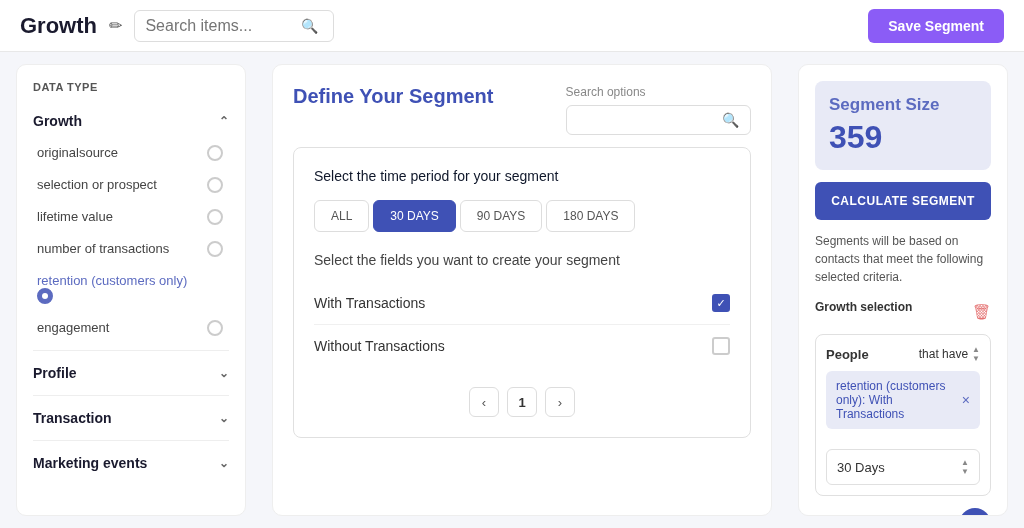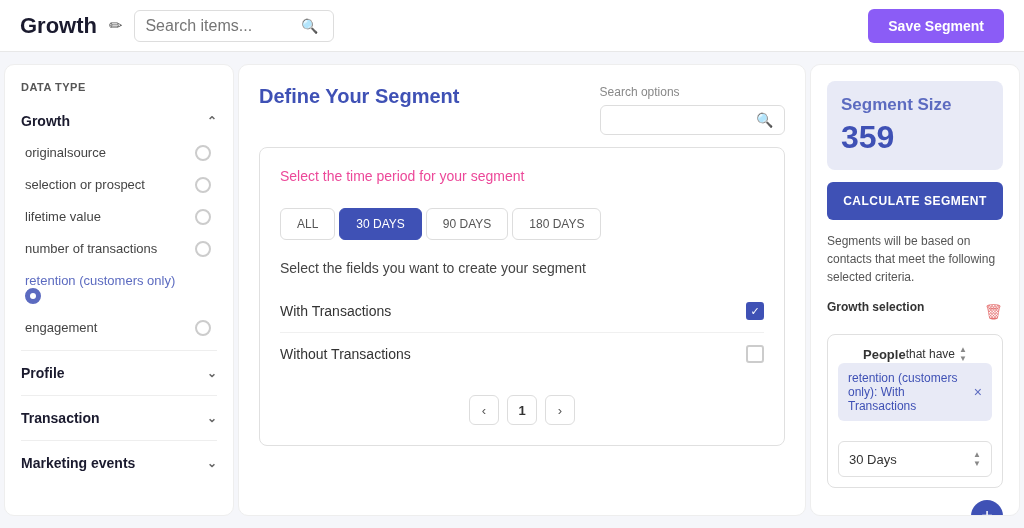--- a/index.html
+++ b/index.html
@@ -9,21 +9,21 @@
     .header { display: flex; align-items: center; padding: 8px 20px; background: #fff; border-bottom: 1px solid #e8e8e8; height: 52px; gap: 12px; }
     .header-title { font-size: 22px; font-weight: 700; color: #1a1a2e; }
     .header-edit-icon { color: #555; font-size: 16px; cursor: pointer; }
     .search-bar { display: flex; align-items: center; border: 1px solid #ddd; border-radius: 6px; padding: 6px 10px; gap: 6px; background: #fff; min-width: 200px; }
     .search-bar input { border: none; outline: none; font-size: 16px; color: #999; width: 150px; background: transparent; }
     .search-icon { color: #999; font-size: 14px; }
     .header-spacer { flex: 1; }
     .save-btn { background: #8b5cf6; color: #fff; border: none; border-radius: 6px; padding: 9px 20px; font-size: 14px; font-weight: 600; cursor: pointer; }
 
     
-    .main-layout { display: flex; gap: 4px; padding: 12px 4px; height: calc(100vh - 52px); }
+    .main-layout { display: flex; gap: 26px; padding: 12px 16px; height: calc(100vh - 52px); }
 
     
     .sidebar { background: #fff; border-radius: 10px; width: 230px; min-width: 230px; padding: 16px; overflow-y: auto; border: 1px solid #eee; }
     .sidebar-data-type { font-size: 11px; font-weight: 700; color: #555; text-transform: uppercase; letter-spacing: 0.5px; margin-bottom: 12px; }
     .sidebar-section { margin-bottom: 2px; }
     .sidebar-section-header { display: flex; align-items: center; justify-content: space-between; padding: 8px 0; cursor: pointer; font-weight: 600; font-size: 14px; color: #1a1a2e; }
     .sidebar-section-header .chevron { font-size: 12px; color: #666; }
     .sidebar-item { display: flex; align-items: flex-start; justify-content: space-between; padding: 8px 6px 8px 4px; cursor: pointer; color: #444; font-size: 13px; border-radius: 4px; }
     .sidebar-item.active { color: #5c6bc0; flex-direction: column; }
     .sidebar-item .radio { width: 16px; height: 16px; border-radius: 50%; border: 2px solid #ccc; display: flex; align-items: center; justify-content: center; flex-shrink: 0; }
@@ -33,21 +33,21 @@
 
     
     .center-panel { background: #fff; border-radius: 10px; flex: 1; padding: 20px; border: 1px solid #eee; overflow-y: auto; }
     .panel-header { display: flex; align-items: flex-start; justify-content: space-between; margin-bottom: 12px; }
     .panel-title { font-size: 20px; font-weight: 700; color: #3f51b5; }
     .search-options-label { font-size: 12px; color: #888; margin-bottom: 6px; }
     .search-options-box { display: flex; align-items: center; border: 1px solid #ddd; border-radius: 6px; padding: 6px 10px; gap: 6px; }
     .search-options-box input { border: none; outline: none; font-size: 13px; width: 140px; }
 
     .segment-box { border: 1px solid #e0e0e0; border-radius: 8px; padding: 20px; }
-    .segment-box-title { font-size: 14px; color: #ec4899; margin-bottom: 24px; }
+    .segment-box-title { font-size: 14px; color: #0f172a; margin-bottom: 16px; }
 
     .time-period-buttons { display: flex; gap: 4px; margin-bottom: 0; }
     .time-btn { padding: 8px 16px; border: 1px solid #ddd; border-radius: 6px; background: #fff; cursor: pointer; font-size: 12px; font-weight: 500; color: #555; }
     .time-btn.active { background: #3f51b5; color: #fff; border-color: #3f51b5; }
 
     .fields-section { margin-top: 20px; }
     .fields-title { font-size: 14px; color: #444; margin-bottom: 14px; }
     .field-row { display: flex; align-items: center; justify-content: space-between; padding: 12px 0; border-bottom: 1px solid #f0f0f0; }
     .field-row:last-child { border-bottom: none; }
     .field-label { font-size: 14px; color: #333; }
@@ -64,21 +64,21 @@
     .segment-size-label { font-size: 17px; color: #5c6bc0; font-weight: 600; margin-bottom: 4px; }
     .segment-size-number { font-size: 32px; font-weight: 700; color: #3f51b5; }
 
     .calc-btn { width: 100%; background: #3f51b5; color: #fff; border: none; border-radius: 6px; padding: 12px; font-size: 12px; font-weight: 700; letter-spacing: 0.5px; cursor: pointer; text-transform: uppercase; margin-bottom: 12px; }
 
     .segment-desc { font-size: 12px; color: #555; line-height: 1.5; margin-bottom: 14px; }
 
     .selection-label { font-size: 12px; font-weight: 600; color: #333; margin-bottom: 10px; }
 
     .selection-box { border: 1px solid #e0e0e0; border-radius: 8px; padding: 10px; }
-    .people-row { display: flex; align-items: center; justify-content: center; }
+    .people-row { display: flex; align-items: center; justify-content: space-between; margin-bottom: 8px; }
     .people-label { font-size: 13px; font-weight: 600; color: #333; }
     .people-select { display: flex; align-items: center; gap: 4px; font-size: 12px; color: #333; cursor: pointer; }
     .select-arrows { display: flex; flex-direction: column; font-size: 8px; color: #888; }
 
     .tag-box { background: #e8eaf6; border-radius: 6px; padding: 8px 10px; display: flex; align-items: center; justify-content: space-between; margin-bottom: 20px; font-size: 12px; color: #3f51b5; }
     .tag-close { cursor: pointer; color: #5c6bc0; font-size: 14px; }
 
     .days-select { display: flex; align-items: center; justify-content: space-between; border: 1px solid #e0e0e0; border-radius: 6px; padding: 8px 10px; font-size: 13px; color: #333; cursor: pointer; }
 
     .add-btn { width: 32px; height: 32px; border-radius: 50%; background: #3f51b5; color: #fff; border: none; font-size: 20px; display: flex; align-items: center; justify-content: center; cursor: pointer; margin-left: auto; margin-top: 12px; }

